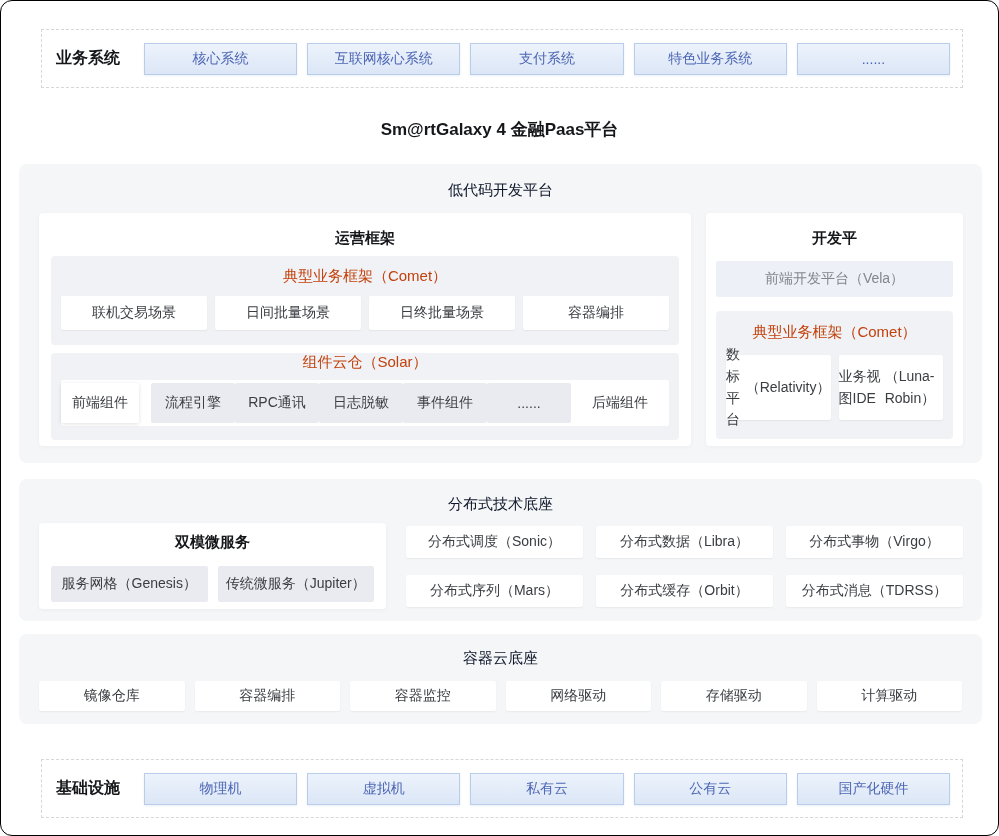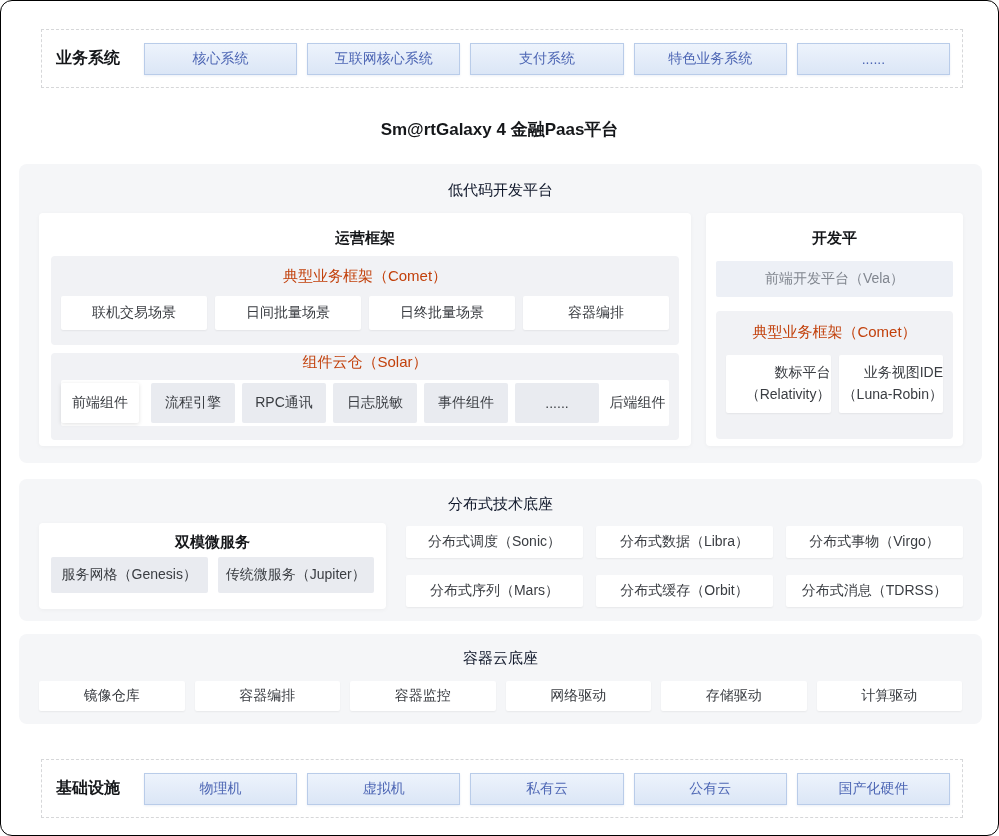--- a/index.html
+++ b/index.html
@@ -74,41 +74,41 @@
   .comet-row .white-tile { flex:1; height:34px; }
 
   .solar-sub { left:12px; top:140px; width:628px; height:87px; }
   .solar-sub .subpanel-title { padding-top:0; }
   .solar-row {
     margin:8px 10px 0; background:#ffffff; height:46px;
     display:flex; align-items:center; border-radius:2px;
   }
   .solar-front { width:78px; height:40px; flex:none;
     box-shadow:0 1px 4px rgba(0,0,0,.12); margin-right:12px; }
-  .solar-row .gray-tile { width:84px; height:40px; flex:none; margin-right:7px; }
+  .solar-row .gray-tile { width:84px; height:40px; flex:none; }
   .solar-back { flex:1; text-align:center; font-size:14px; color:#3a3d42; }
 
   .dev-panel { left:687px; top:49px; width:257px; height:233px; }
   .dev-panel .panel-title { padding-top:16px; }
   .vela-tile {
     margin:13px 10px 0; height:36px; background:#edf0f6; border-radius:2px;
     display:flex; align-items:center; justify-content:center;
     font-size:14px; color:#81868f;
   }
   .dev-comet { left:10px; top:98px; width:237px; height:128px; }
   .dev-comet .subpanel-title { padding-top:12px; }
   .dev-comet-row { display:flex; gap:8px; margin:13px 10px 0; }
-  .dev-comet-row .white-tile { flex:1; height:58px; flex-direction:column; line-height:1.55;align-items:flex-end; }
+  .dev-comet-row .white-tile { flex:1; height:65px; line-height:1.55; }
 
   
   .sec-dist { top:478px; height:142px; }
   .sec-dist .section-title { padding-top:16px; }
   .dual-panel { left:20px; top:44px; width:347px; height:86px; }
   .dual-panel .panel-title { padding-top:10px; }
-  .dual-row { display:flex; gap:10px; margin:5px 12px 0;justify-content:center; }
+  .dual-row { display:flex; gap:10px; margin:14px 12px 0;justify-content:center; }
   .dual-row .gray-tile { flex:1; height:36px; }
   .dist-grid {
     position:absolute; left:387px; top:47px; width:557px;
     display:grid; grid-template-columns:repeat(3,1fr); gap:17px 13px;
   }
   .dist-grid .white-tile { height:32px; }
 
   
   .sec-cont { top:633px; height:90px; }
   .sec-cont .section-title { padding-top:15px; }

